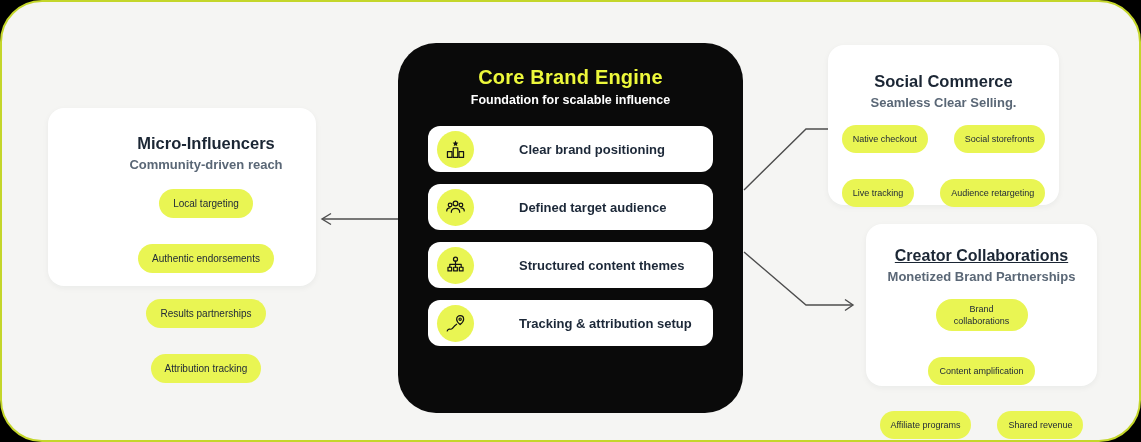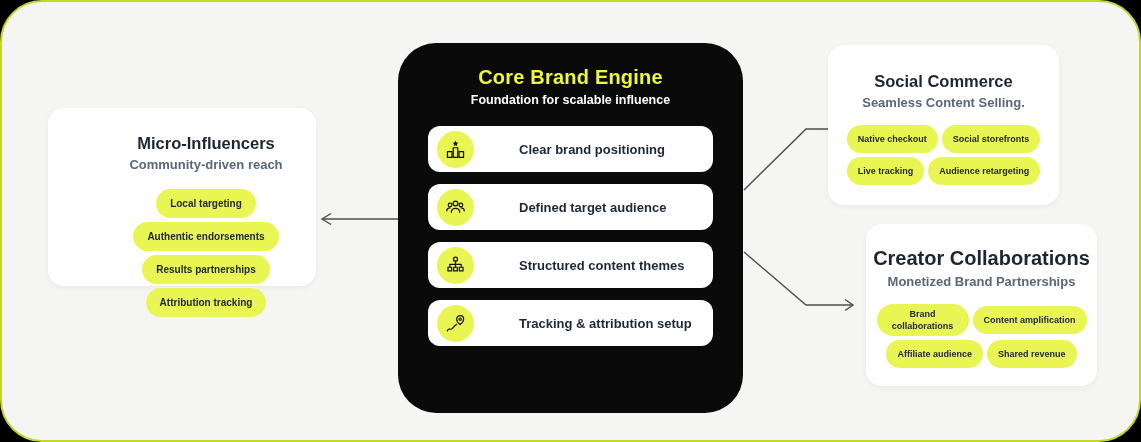--- a/index.html
+++ b/index.html
@@ -102,36 +102,35 @@
     box-shadow: 0 2px 6px rgba(20,30,40,0.05);
   }
   .micro   { left: 48px;  top: 108px; width: 268px; height: 178px; padding-top: 26px; padding-left: 48px; }
   .social  { left: 828px; top: 45px;  width: 231px; height: 160px; padding-top: 27px; }
   .creator { left: 866px; top: 224px; width: 231px; height: 162px; padding-top: 23px; }
   .card-title {
     font-size: 16.5px;
     font-weight: bold;
     color: #1b2634;
   }
-  .creator .card-title { font-size: 20px; }
+  .creator .card-title { font-size: 16px; text-decoration: underline; }
   .card-subtitle {
     margin-top: 4px;
     font-size: 13px;
     font-weight: bold;
     color: #5a6776;
   }
   .tags {
     display: flex;
     flex-wrap: wrap;
     justify-content: center;
     align-items: center;
-    gap: 4px;
+    gap: 26px;
     margin-top: 17px;
     padding: 0 16px;
-    font-weight: bold;
   }
   .tag {
     background: #e9f553;
     border-radius: 16px;
     padding: 9px 14px;
     font-size: 10px;
     color: #222b38;
     white-space: nowrap;
   }
   .social .tags, .creator .tags { padding: 0 8px; margin-top: 15px; }
@@ -223,32 +222,32 @@
     <div class="tags">
       <span class="tag">Local targeting</span>
       <span class="tag">Authentic endorsements</span>
       <span class="tag">Results partnerships</span>
       <span class="tag">Attribution tracking</span>
     </div>
   </div>
 
   <div class="side-card social">
     <div class="card-title">Social Commerce</div>
-    <div class="card-subtitle">Seamless Content Selling.</div>
+    <div class="card-subtitle">Seamless Clear Selling.</div>
     <div class="tags">
       <span class="tag">Native checkout</span>
       <span class="tag">Social storefronts</span>
       <span class="tag">Live tracking</span>
       <span class="tag">Audience retargeting</span>
     </div>
   </div>
 
   <div class="side-card creator">
     <div class="card-title">Creator Collaborations</div>
     <div class="card-subtitle">Monetized Brand Partnerships</div>
     <div class="tags">
       <span class="tag two-line">Brand collaborations</span>
       <span class="tag">Content amplification</span>
-      <span class="tag">Affiliate audience</span>
+      <span class="tag">Affiliate programs</span>
       <span class="tag">Shared revenue</span>
     </div>
   </div>
 </div>
 
 </body></html>

